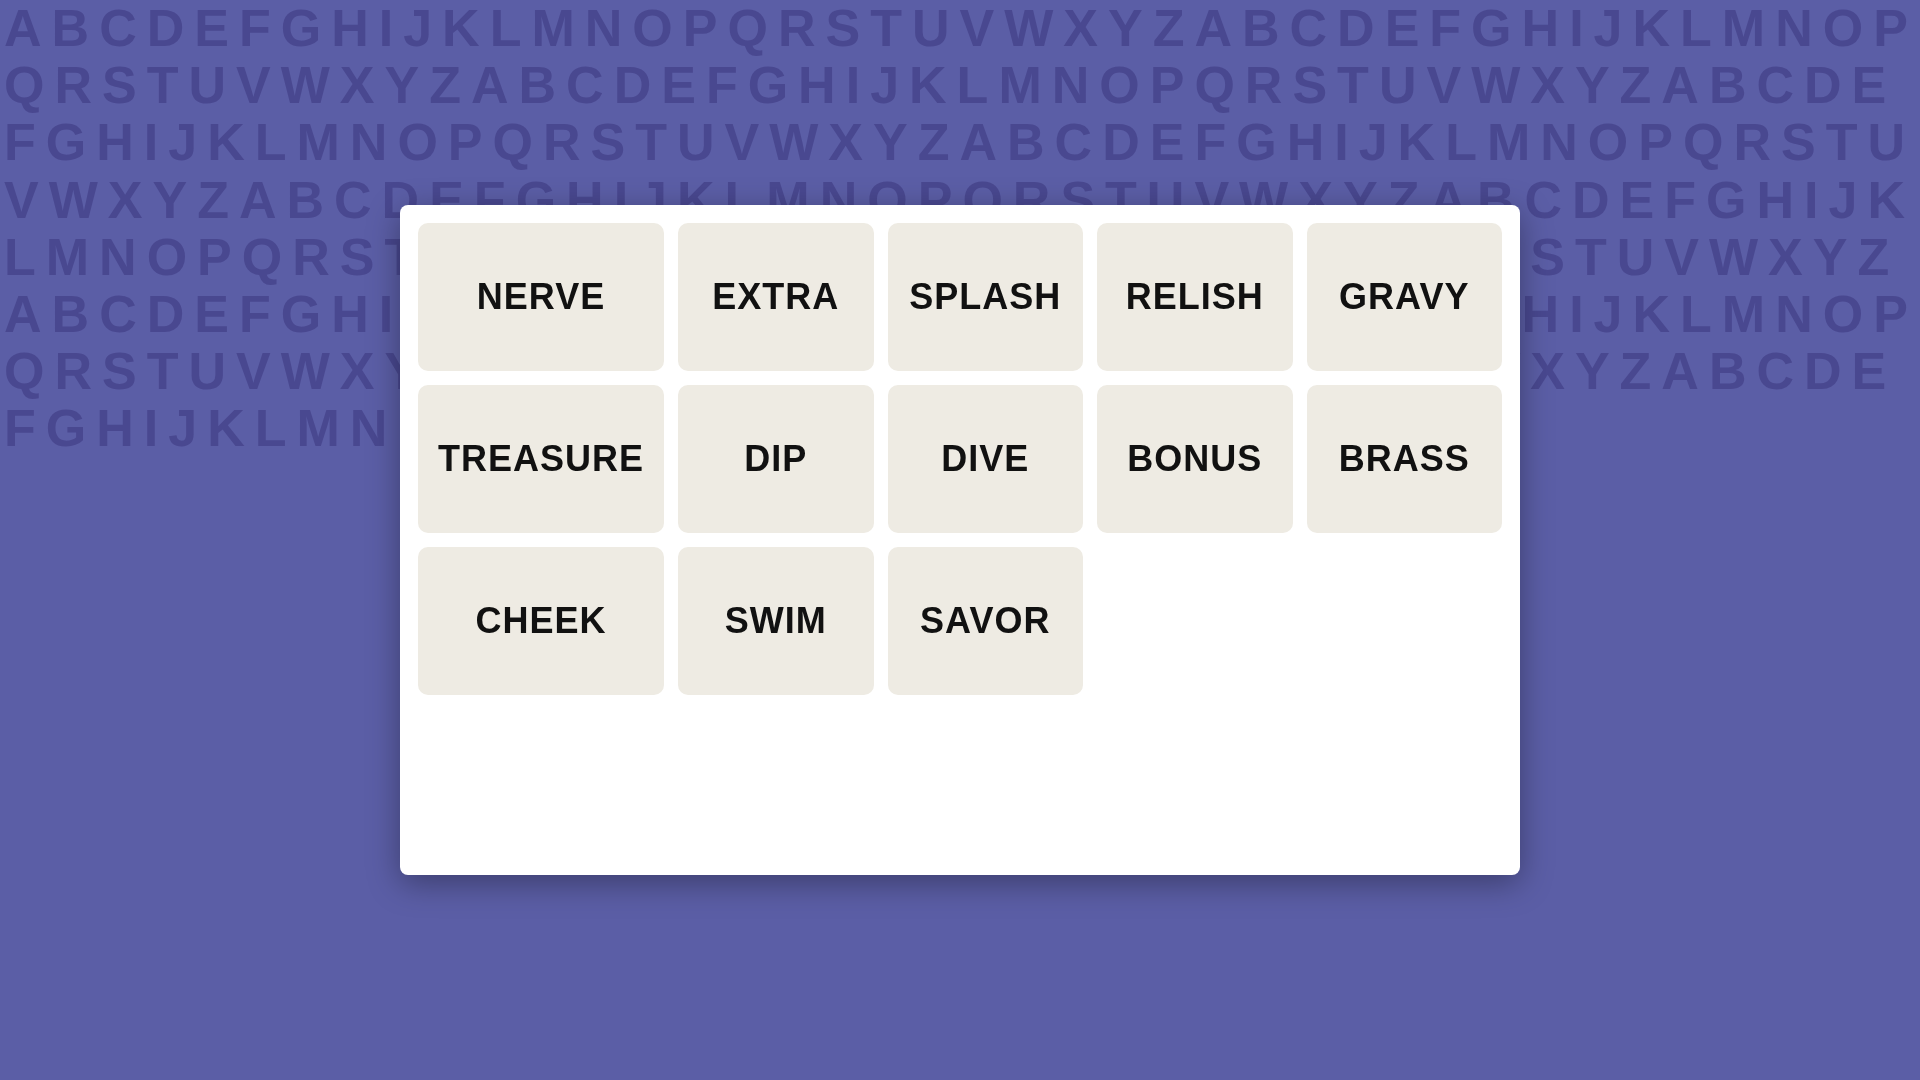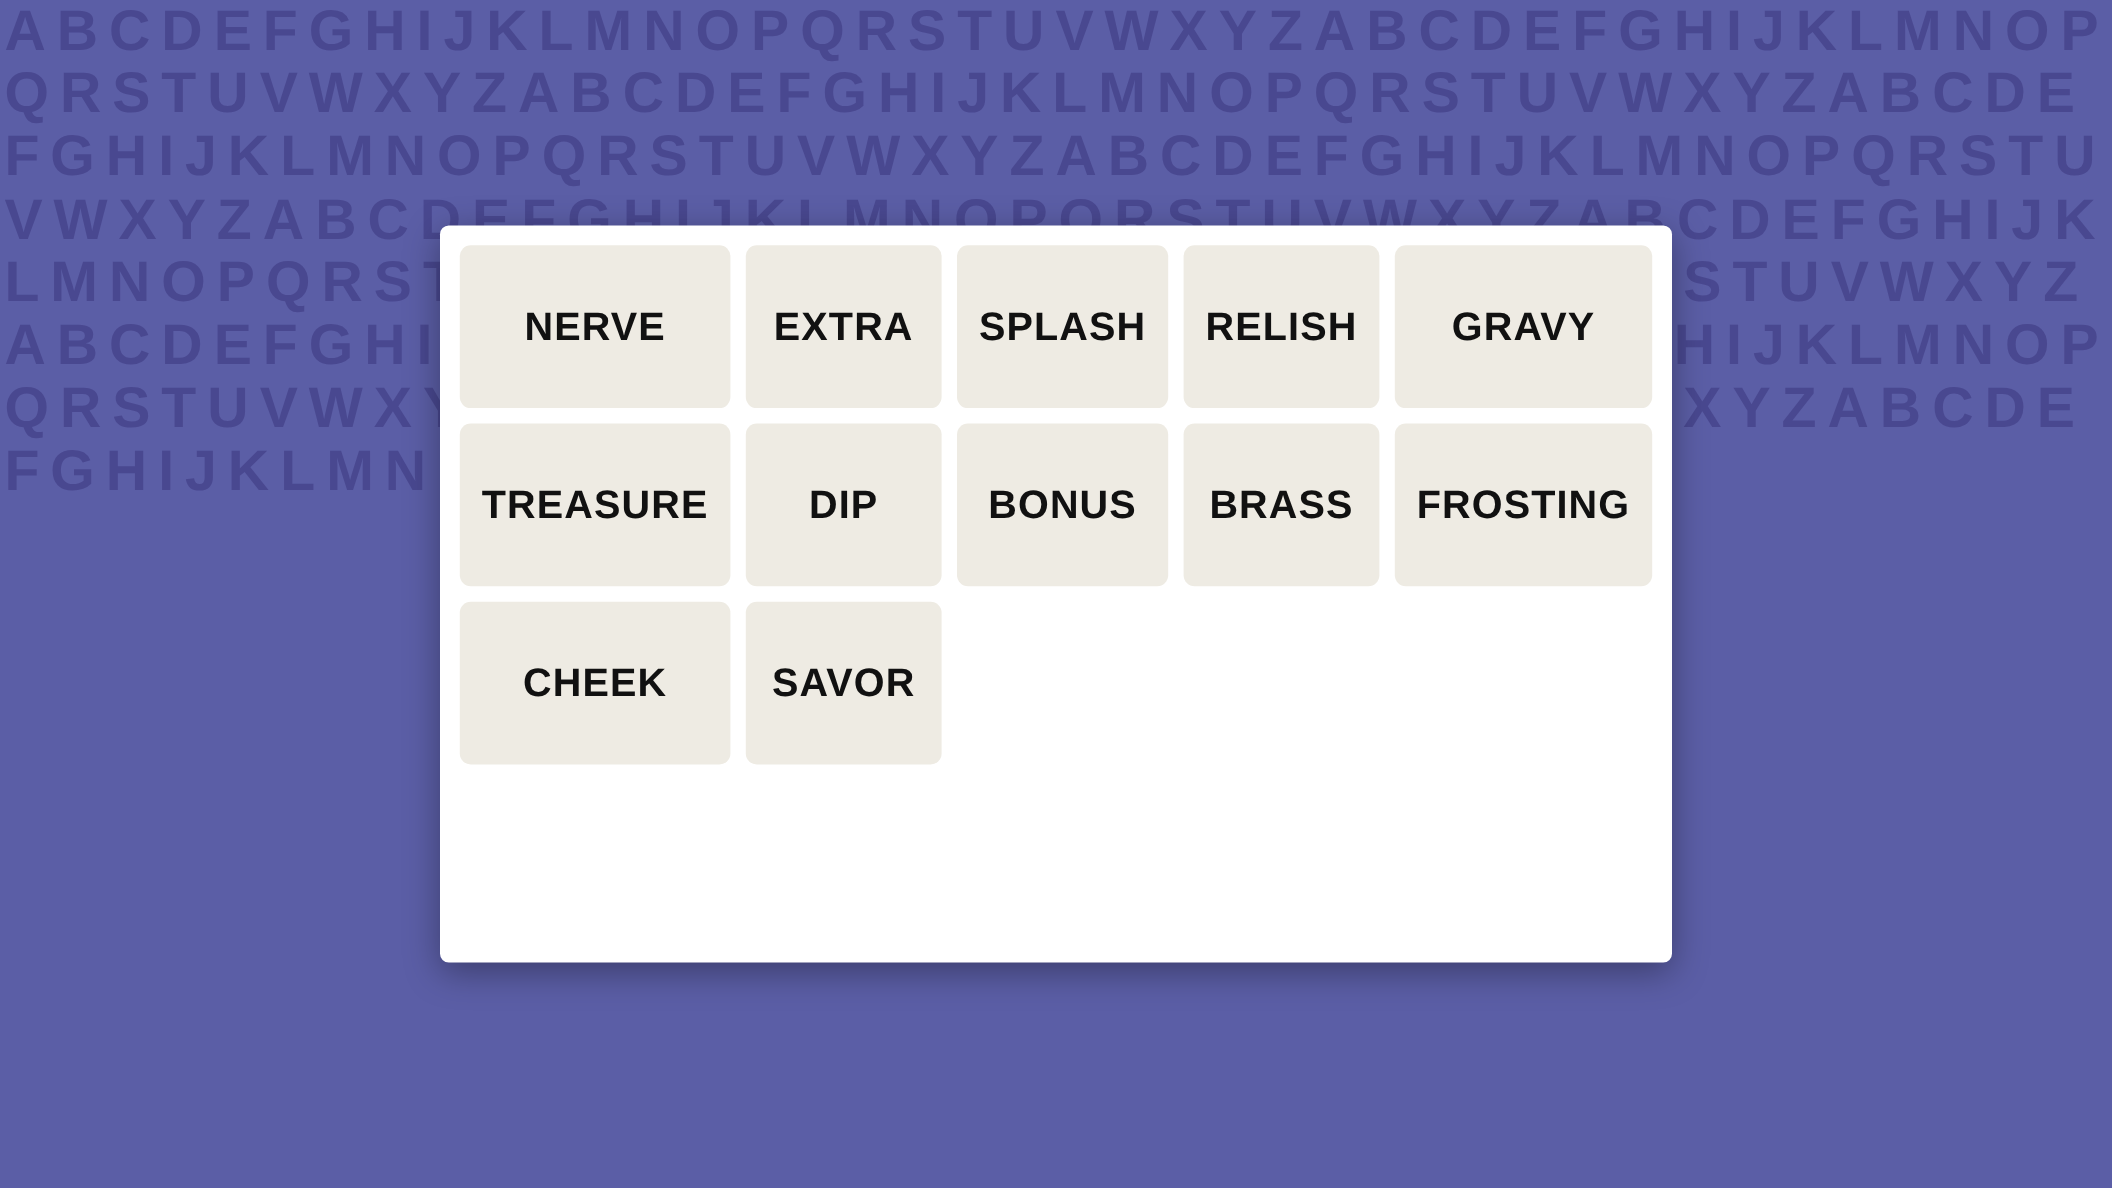--- a/index.html
+++ b/index.html
@@ -399,28 +399,31 @@
       <div class="word-card">
         <span>GRAVY</span>
       </div>
       <div class="word-card">
         <span>TREASURE</span>
       </div>
       <div class="word-card">
         <span>DIP</span>
       </div>
       <div class="word-card">
+        <span>DIVE</span>
+      </div>
+      <div class="word-card">
         <span>BONUS</span>
       </div>
       <div class="word-card">
         <span>BRASS</span>
       </div>
       <div class="word-card">
-        <span>FROSTING</span>
-      </div>
-      <div class="word-card">
         <span>CHEEK</span>
+      </div>
+      <div class="word-card">
+        <span>SWIM</span>
       </div>
       <div class="word-card">
         <span>SAVOR</span>
       </div>
     </div>
 </div>
 
 </body></html>

